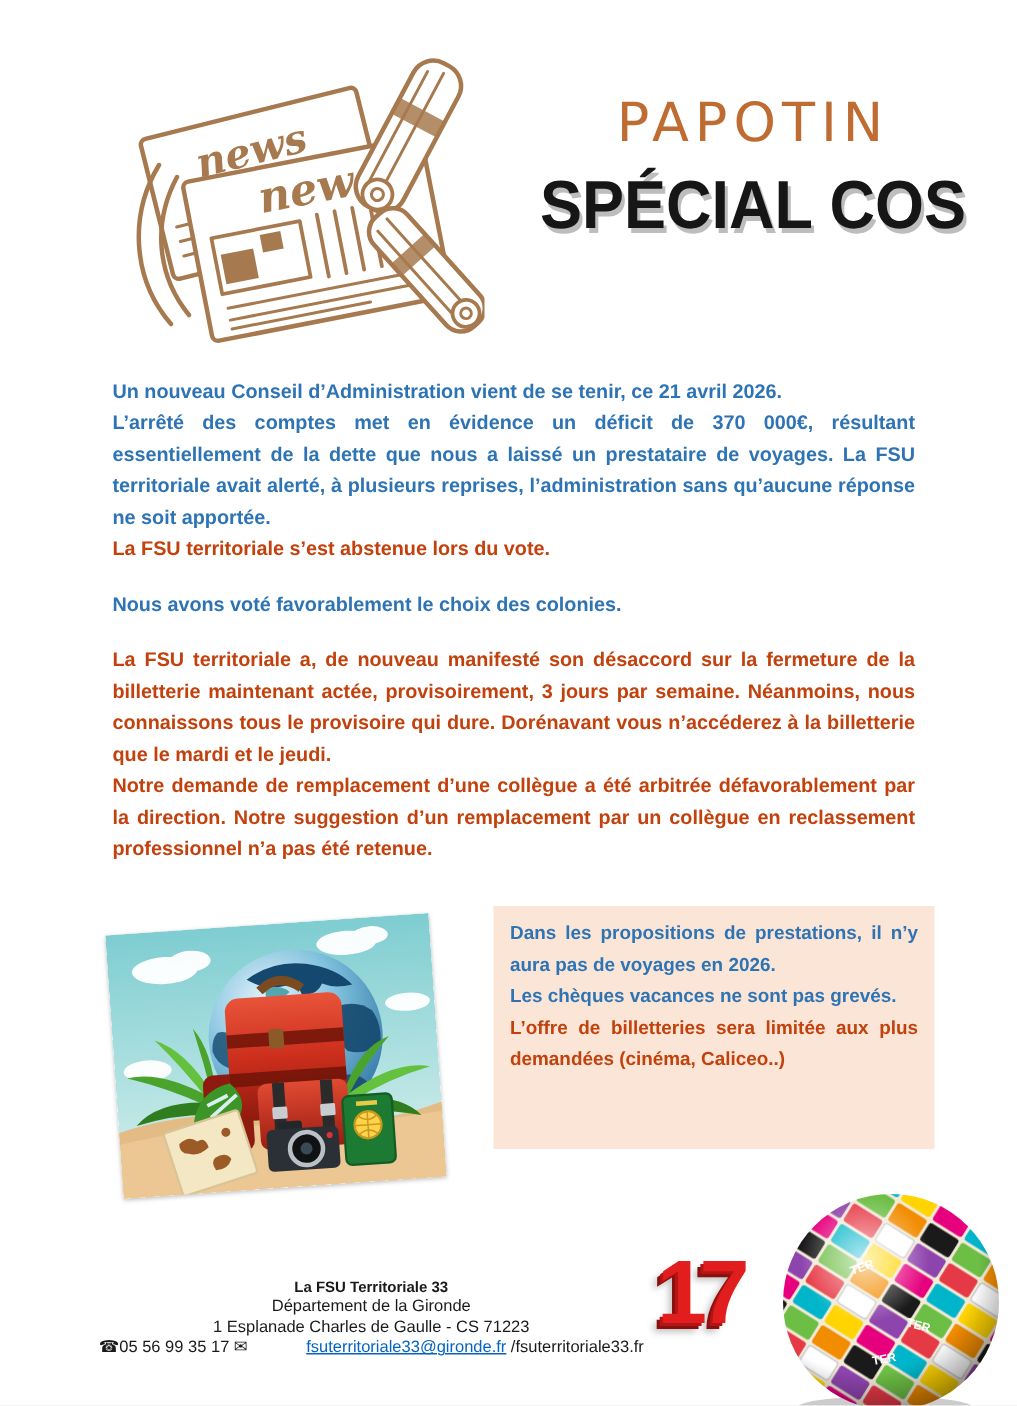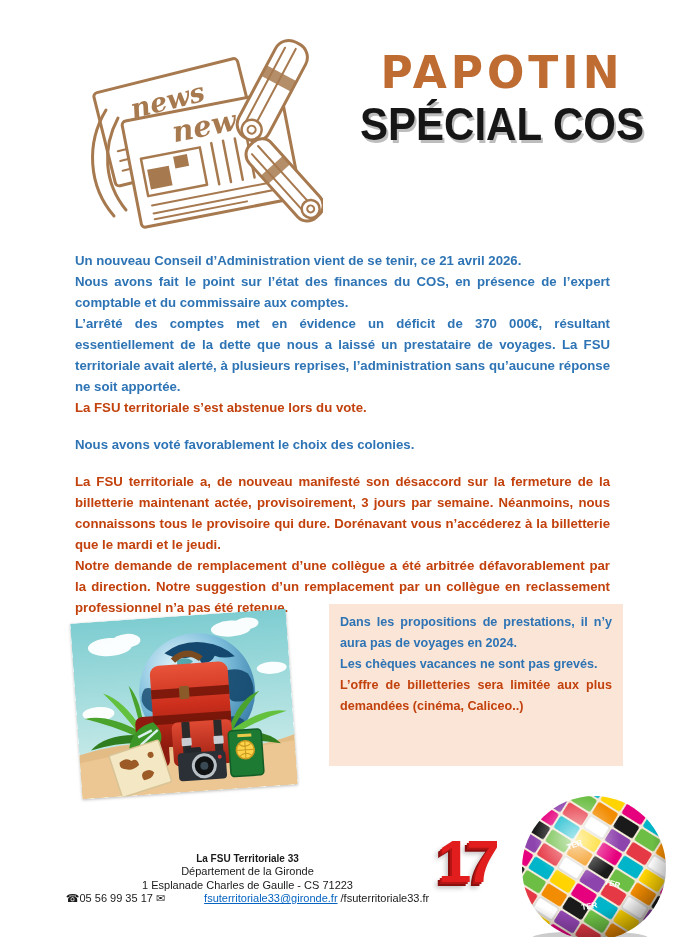--- a/index.html
+++ b/index.html
@@ -9,22 +9,22 @@
     margin:0 auto;
     background:#fff;
     overflow:hidden;
     font-family:"Liberation Sans", sans-serif;
   }
   
   .newspapers{position:absolute;left:48px;top:18px;width:275px;height:215px;}
   .masthead-text{position:absolute;left:352px;top:50px;width:300px;text-align:center;}
   .masthead-title{
     font-family:"DejaVu Sans", sans-serif;
-    font-size:44px;font-weight:700;letter-spacing:4px;
-    color:#bf6c33;margin:0;line-height:1.05;
+    font-size:36px;font-weight:400;letter-spacing:4px;
+    color:#bf6c33;margin:14px;line-height:1.05;
   }
   .masthead-subtitle{
     font-family:"Liberation Sans", sans-serif;
     font-size:42px;font-weight:900;letter-spacing:0px;
     color:#161616;margin:8px 0 0 0;line-height:1.0;
     text-shadow:2px 3px 0 #bdbdbd;
     transform:scaleY(1.08);
   }
   
   .article{
@@ -127,21 +127,20 @@
     </svg>
   </div>
 
   <div class="masthead-text">
     <h1 class="masthead-title">PAPOTIN</h1>
     <h2 class="masthead-subtitle">SPÉCIAL COS</h2>
   </div>
 
   <main class="article">
     <p class="c-blue">Un nouveau Conseil d’Administration vient de se tenir, ce 21 avril 2026.</p>
-    <p class="c-blue">Nous avons fait le point sur l’état des finances du COS, en présence de l’expert comptable et du commissaire aux comptes.</p>
     <p class="c-blue">L’arrêté des comptes met en évidence un déficit de 370 000€, résultant essentiellement de la dette que nous a laissé un prestataire de voyages. La FSU territoriale avait alerté, à plusieurs reprises, l’administration sans qu’aucune réponse ne soit apportée.</p>
     <p class="c-red gap-after">La FSU territoriale s’est abstenue lors du vote.</p>
     <p class="c-blue gap-after">Nous avons voté favorablement le choix des colonies.</p>
     <p class="c-red">La FSU territoriale a, de nouveau manifesté son désaccord sur la fermeture de la billetterie maintenant actée, provisoirement, 3 jours par semaine.  Néanmoins, nous connaissons tous le provisoire qui dure. Dorénavant vous n’accéderez à la billetterie que le mardi et le jeudi.</p>
     <p class="c-red">Notre demande de remplacement d’une collègue a été arbitrée défavorablement par la direction. Notre suggestion d’un remplacement par un collègue en reclassement professionnel n’a pas été retenue.</p>
   </main>
 
   <figure class="travel-illustration" style="margin:0;">
     <svg width="216" height="176" viewBox="0 0 216 176">
       <defs>
@@ -235,21 +234,21 @@
       <circle cx="140" cy="143" r="2" fill="#d33"></circle>
 
       <rect x="150" y="118" width="33" height="46" rx="4" fill="#1c7a33" stroke="#145c26" stroke-width="1.5"></rect>
       <circle cx="166" cy="138" r="9" fill="#ffd24a" stroke="#c79a1f" stroke-width="1.5"></circle>
       <path d="M157 138 h18 M166 129 v18 M160 132 q6 5 12 0 M160 144 q6 -5 12 0" stroke="#c79a1f" stroke-width="1" fill="none"></path>
       <rect x="159" y="122" width="14" height="3" fill="#ffd24a" opacity="0.9"></rect>
     </svg>
   </figure>
 
   <aside class="highlight-box">
-    <p class="c-blue">Dans les propositions de prestations, il n’y aura pas de voyages en 2024.</p>
+    <p class="c-blue">Dans les propositions de prestations, il n’y aura pas de voyages en 2026.</p>
     <p class="c-blue">Les chèques vacances ne sont pas grevés.</p>
     <p class="c-red">L’offre de billetteries sera limitée aux plus demandées (cinéma, Caliceo..)</p>
   </aside>
 
   <footer class="footer-contact">
     <div class="org">La FSU Territoriale 33</div>
     <div>Département de la Gironde</div>
     <div>1 Esplanade Charles de Gaulle - CS 71223</div>
     <div>
       <span>☎</span><span>05 56 99 35 17</span><span class="sep"></span><span>✉</span><span class="sep"></span><a class="email-link">fsuterritoriale33@gironde.fr</a><span class="sep"></span><span>/fsuterritoriale33.fr</span>

